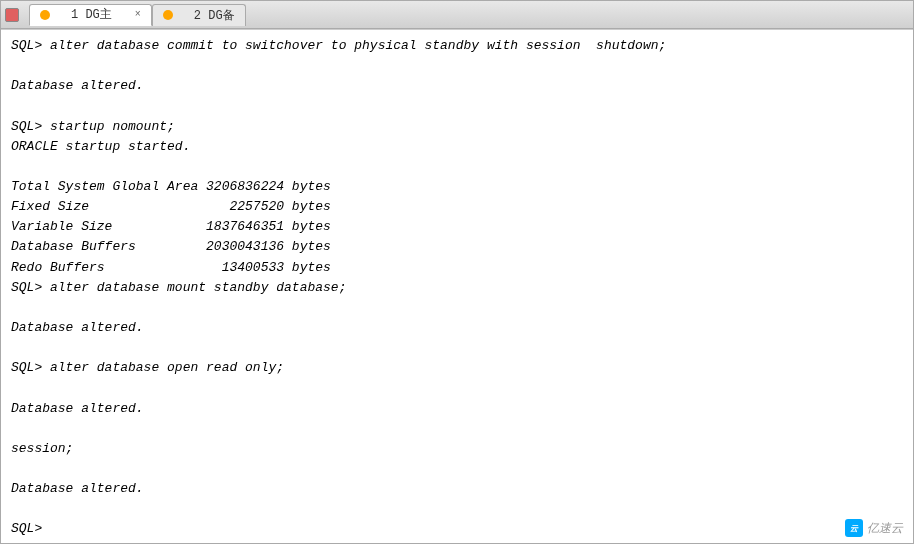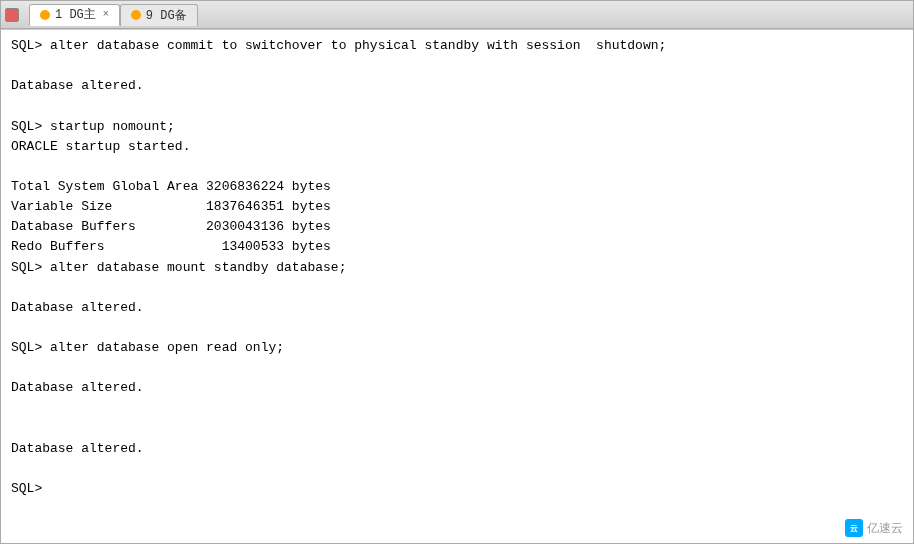--- a/index.html
+++ b/index.html
@@ -64,21 +64,21 @@
       display: flex;
       align-items: flex-end;
       gap: 0;
     }
 
     .tab {
       height: 22px;
       padding: 0 10px;
       display: flex;
       align-items: center;
-      gap: 5px;
+      gap: 21px;
       border: 1px solid #aaa;
       border-bottom: none;
       background: #e8e8e8;
       font-size: 12px;
       cursor: pointer;
       border-radius: 3px 3px 0 0;
       color: #333;
     }
 
     .tab.active {
@@ -101,20 +101,21 @@
       margin-left: 2px;
     }
 
     .terminal-area {
       flex: 1;
       background: #ffffff;
       padding: 6px 10px;
       overflow-y: auto;
       border-top: 1px solid #ccc;
       position: relative;
+      font-style: italic;
     }
 
     .terminal-line {
       line-height: 1.55;
       color: #000;
       white-space: pre;
       font-family: 'Courier New', Courier, monospace;
       font-size: 13px;
     }
 
@@ -155,45 +156,47 @@
       <div class="win-btn close"></div>
     </div>
     <div class="tabs-bar" id="tabs-container">
     <div class="tab active">
           <span class="tab-indicator"></span>
           <span>1 DG主</span>
           <span class="tab-close">×</span>
         </div>
         <div class="tab">
           <span class="tab-indicator"></span>
-          <span>9 DG备</span>
+          <span>2 DG备</span>
         </div>
       </div>
   </div>
   <div class="terminal-area" id="terminal-container">
     <div id="lines-container">
         <div class="terminal-line">SQL&gt; alter database commit to switchover to physical standby with session  shutdown;</div>
         <div class="terminal-line empty"></div>
         <div class="terminal-line">Database altered.</div>
         <div class="terminal-line empty"></div>
         <div class="terminal-line">SQL&gt; startup nomount;</div>
         <div class="terminal-line">ORACLE startup started.</div>
         <div class="terminal-line empty"></div>
         <div class="terminal-line">Total System Global Area 3206836224 bytes</div>
+        <div class="terminal-line">Fixed Size                  2257520 bytes</div>
         <div class="terminal-line">Variable Size            1837646351 bytes</div>
         <div class="terminal-line">Database Buffers         2030043136 bytes</div>
         <div class="terminal-line">Redo Buffers               13400533 bytes</div>
         <div class="terminal-line">SQL&gt; alter database mount standby database;</div>
         <div class="terminal-line empty"></div>
         <div class="terminal-line">Database altered.</div>
         <div class="terminal-line empty"></div>
         <div class="terminal-line">SQL&gt; alter database open read only;</div>
         <div class="terminal-line empty"></div>
         <div class="terminal-line">Database altered.</div>
         <div class="terminal-line empty"></div>
+        <div class="terminal-line">session;</div>
         <div class="terminal-line empty"></div>
         <div class="terminal-line">Database altered.</div>
         <div class="terminal-line empty"></div>
         <div class="terminal-line">SQL&gt; </div>
       </div>
     <div class="watermark">
       <div class="watermark-icon">云</div>
       <span>亿速云</span>
     </div>
   </div>

